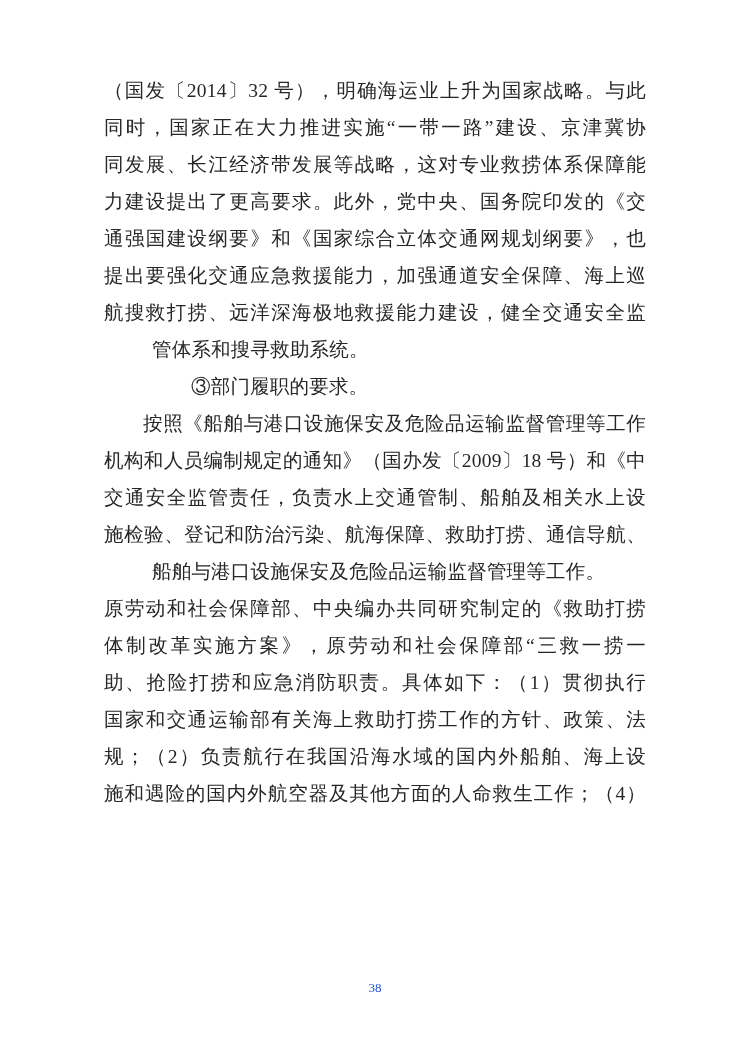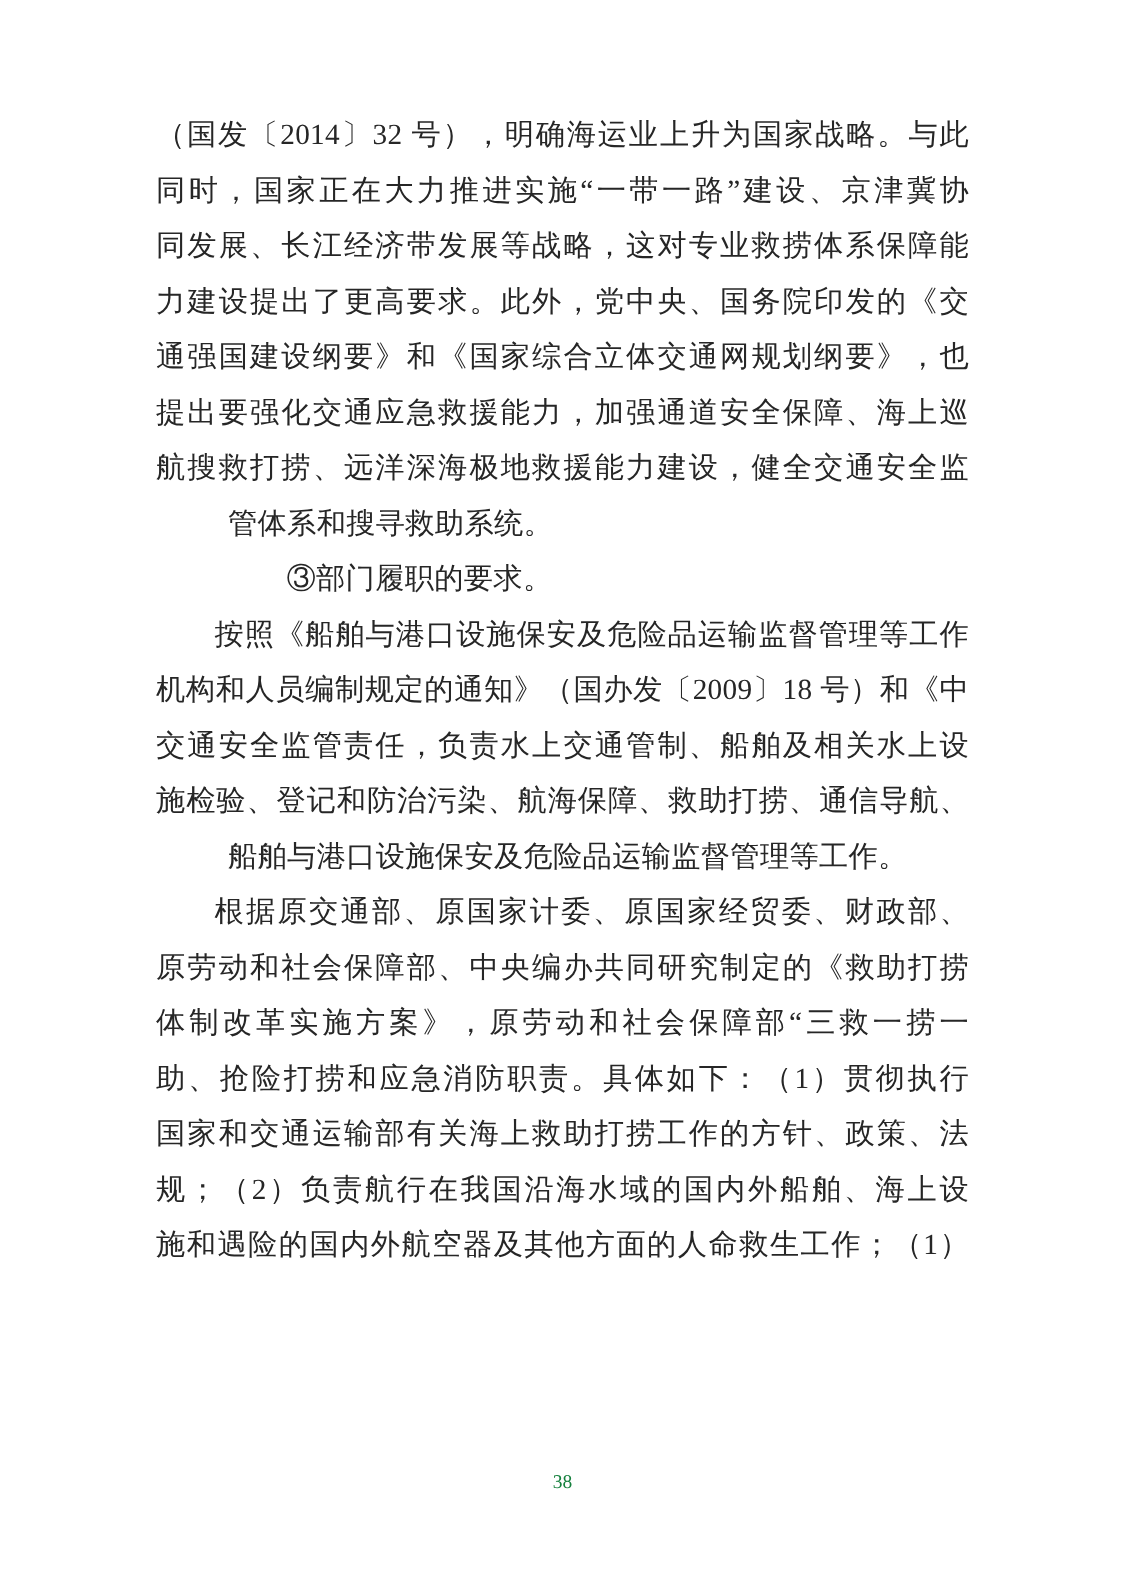--- a/index.html
+++ b/index.html
@@ -42,21 +42,21 @@
     text-align-last: auto;
     margin-left: 48px;
   }
   .page-number {
     position: absolute;
     top: 980px;
     left: 0;
     width: 100%;
     text-align: center;
     font-size: 13px;
-    color: #15803d;
+    color: #1d4ed8;
   }
 </style>
 </head>
 <body>
 
 <div class="page">
   <div class="doc-text">
       <div class="line">（国发〔2014〕32 号），明确海运业上升为国家战略。与此</div>
       <div class="line">同时，国家正在大力推进实施“一带一路”建设、京津冀协</div>
       <div class="line">同发展、长江经济带发展等战略，这对专业救捞体系保障能</div>
@@ -64,22 +64,21 @@
       <div class="line">通强国建设纲要》和《国家综合立体交通网规划纲要》，也</div>
       <div class="line">提出要强化交通应急救援能力，加强通道安全保障、海上巡</div>
       <div class="line">航搜救打捞、远洋深海极地救援能力建设，健全交通安全监</div>
       <div class="line short">管体系和搜寻救助系统。</div>
       <div class="line indent short">③部门履职的要求。</div>
       <div class="line indent">按照《船舶与港口设施保安及危险品运输监督管理等工作</div>
       <div class="line">机构和人员编制规定的通知》（国办发〔2009〕18 号）和《中</div>
       <div class="line">交通安全监管责任，负责水上交通管制、船舶及相关水上设</div>
       <div class="line">施检验、登记和防治污染、航海保障、救助打捞、通信导航、</div>
       <div class="line short">船舶与港口设施保安及危险品运输监督管理等工作。</div>
-      <div class="line indent">根据原交通部、原国家计委、原国家经贸委、财政部、</div>
       <div class="line">原劳动和社会保障部、中央编办共同研究制定的《救助打捞</div>
       <div class="line">体制改革实施方案》，原劳动和社会保障部“三救一捞一</div>
       <div class="line">助、抢险打捞和应急消防职责。具体如下：（1）贯彻执行</div>
       <div class="line">国家和交通运输部有关海上救助打捞工作的方针、政策、法</div>
       <div class="line">规；（2）负责航行在我国沿海水域的国内外船舶、海上设</div>
-      <div class="line">施和遇险的国内外航空器及其他方面的人命救生工作；（1）</div>
+      <div class="line">施和遇险的国内外航空器及其他方面的人命救生工作；（4）</div>
     </div>
   <div class="page-number">38</div>
 </div>
 
 </body></html>

